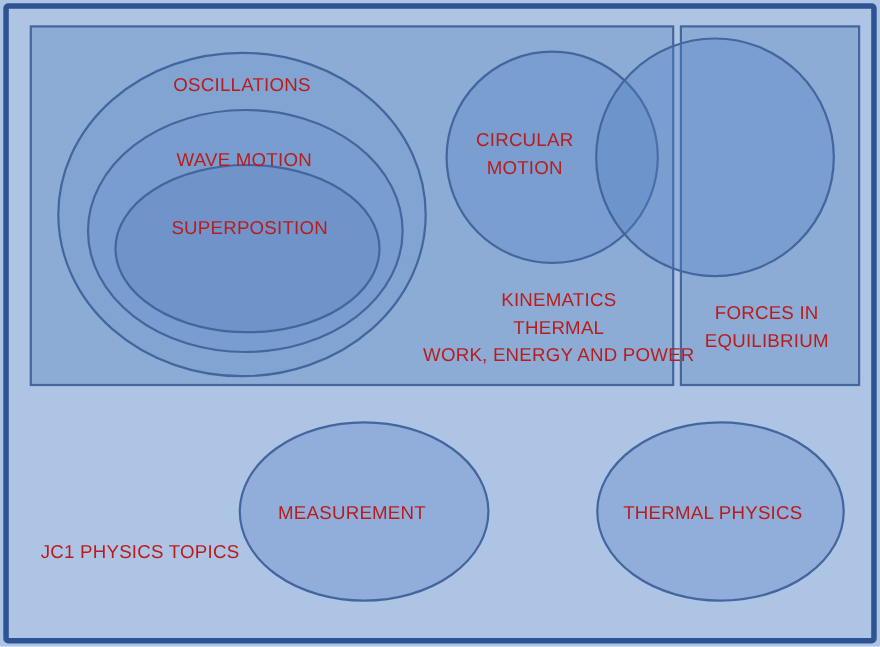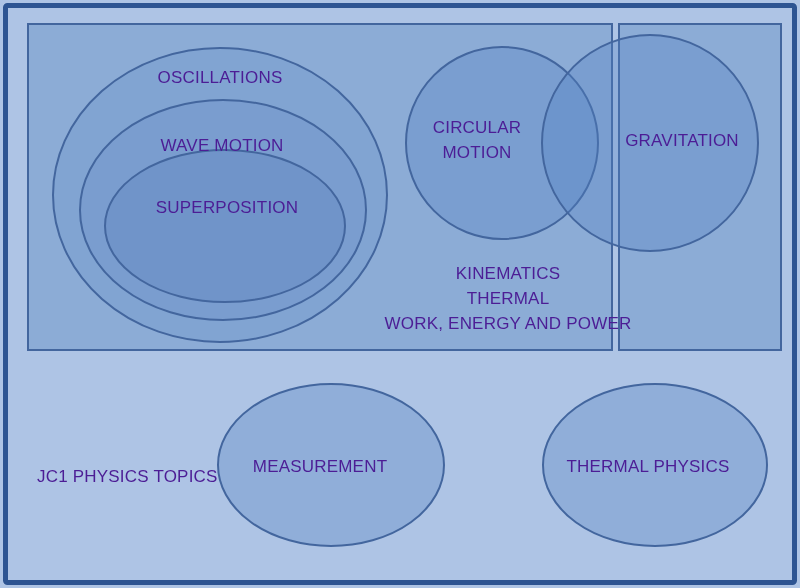--- a/index.html
+++ b/index.html
@@ -18,21 +18,21 @@
   .shapes {
     position: absolute;
     left: 0;
     top: 0;
   }
   .lbl {
     position: absolute;
     transform: translate(-50%, -50%);
     font-size: 17px;
     line-height: 25px;
-    color: #4c1d95;
+    color: #b91c1c;
     white-space: nowrap;
     text-align: center;
     letter-spacing: 0.2px;
   }
   .lbl-left {
     transform: translate(0, -50%);
     text-align: left;
   }
 </style>
 </head>
@@ -63,28 +63,31 @@
 
   <div class="lbl" style="left:222px; top:145px;">WAVE MOTION</div>
 
   <div class="lbl" style="left:477px; top:140px;">
     <div>CIRCULAR</div>
     <div>MOTION</div>
   </div>
 
   <div class="lbl" style="left:227px; top:207px;">SUPERPOSITION</div>
 
-  <div class="lbl" style="left:682px; top:140px;">GRAVITATION</div>
 
   <div class="lbl" style="left:472px; top:298px;margin-left:36px;">
     <div>KINEMATICS</div>
     <div>THERMAL</div>
     <div>WORK, ENERGY AND POWER</div>
   </div>
 
+  <div class="lbl" style="left:697px; top:297px;">
+    <div>FORCES IN</div>
+    <div>EQUILIBRIUM</div>
+  </div>
 
   <div class="lbl" style="left:320px; top:466px;">MEASUREMENT</div>
 
   <div class="lbl" style="left:648px; top:466px;">THERMAL PHYSICS</div>
 
-  <div class="lbl lbl-left" style="left:37px; top:476px;">JC1 PHYSICS TOPICS</div>
+  <div class="lbl lbl-left" style="left:37px; top:502px;">JC1 PHYSICS TOPICS</div>
 
 </div>
 
 </body></html>

